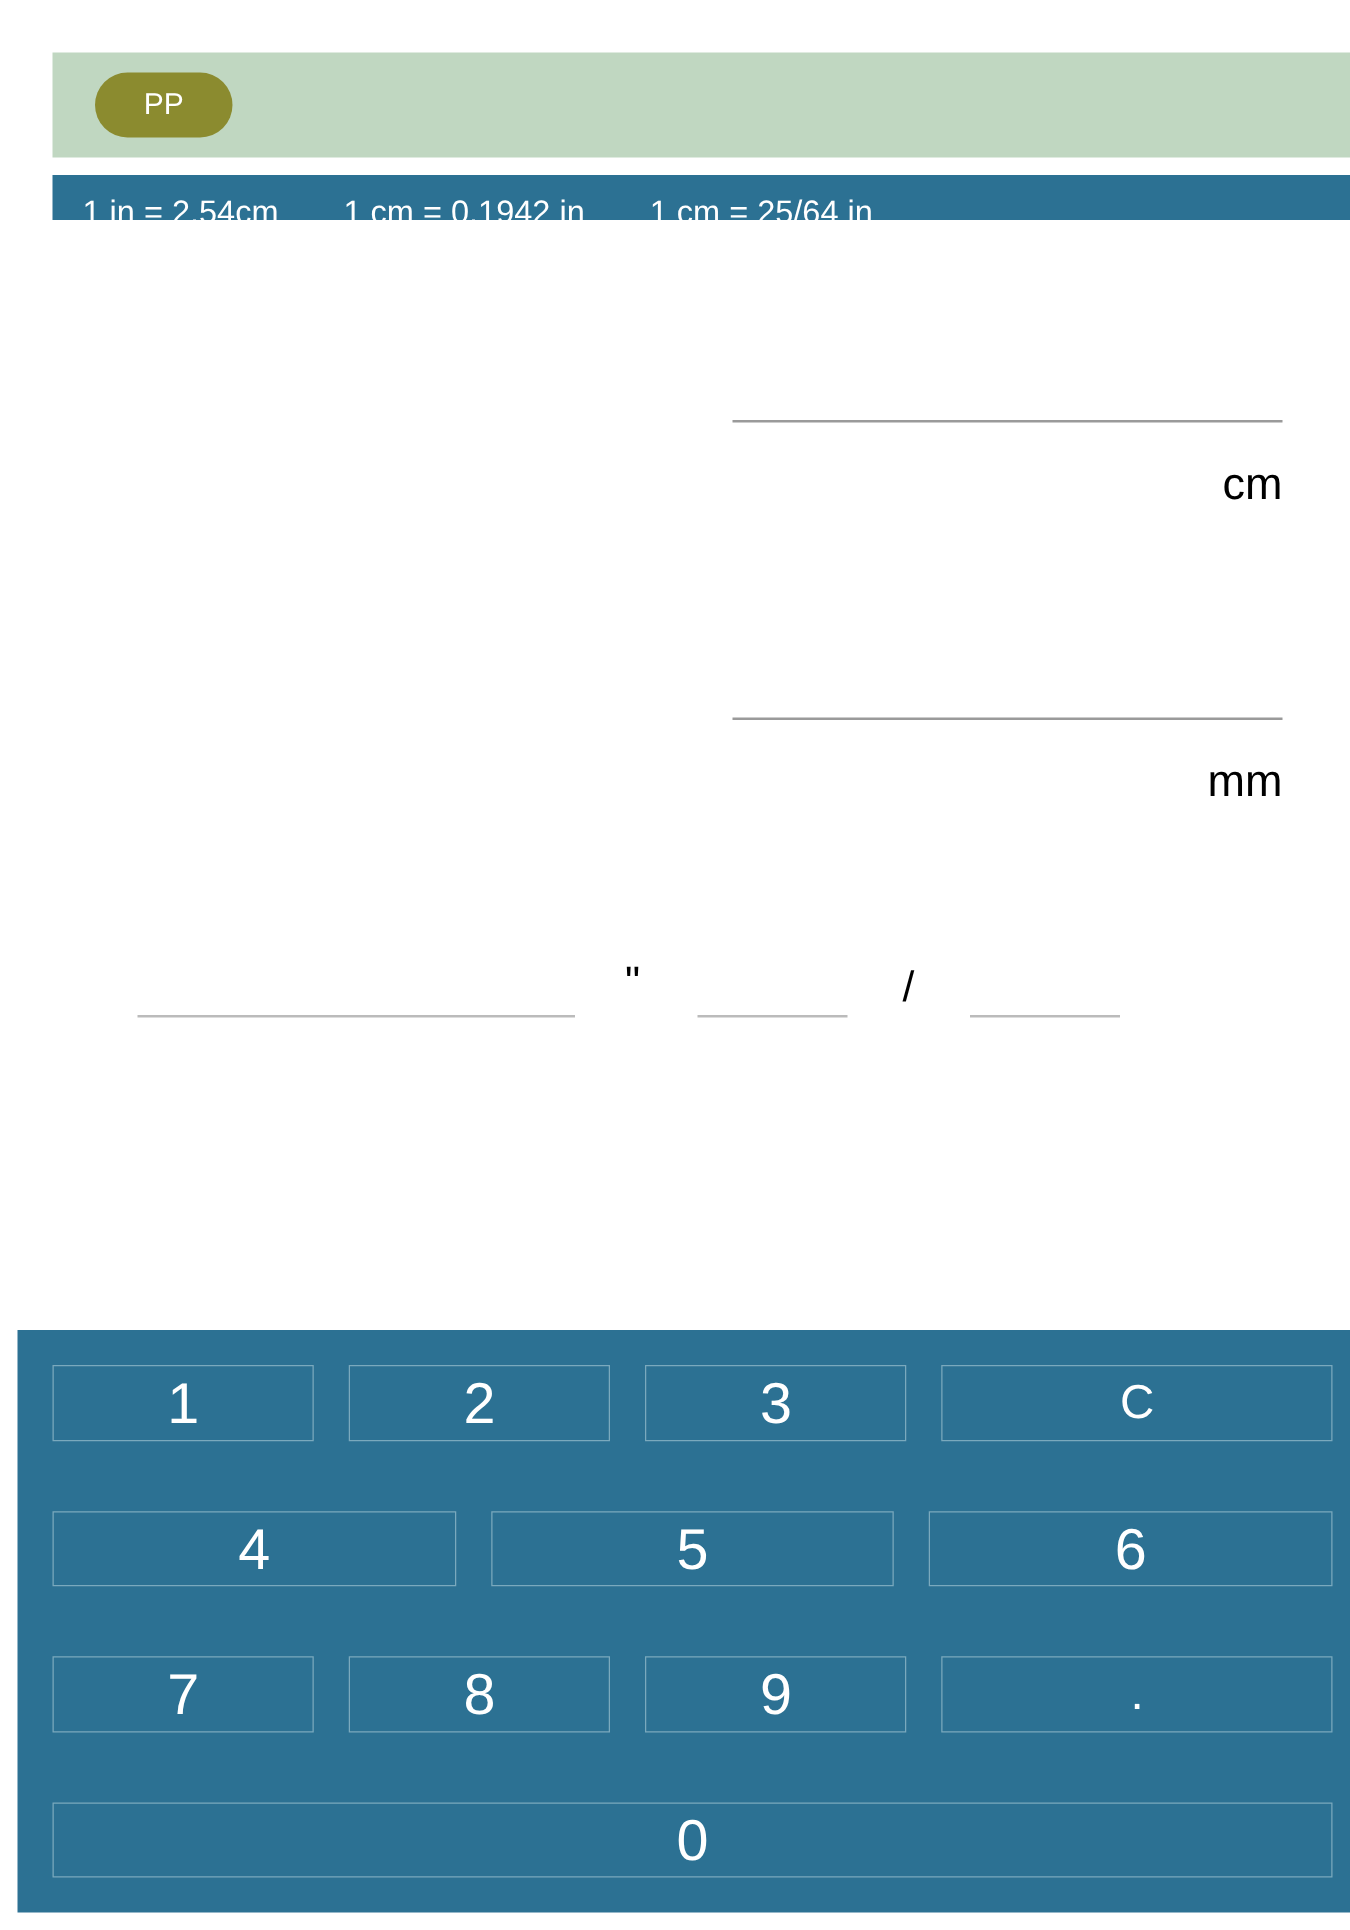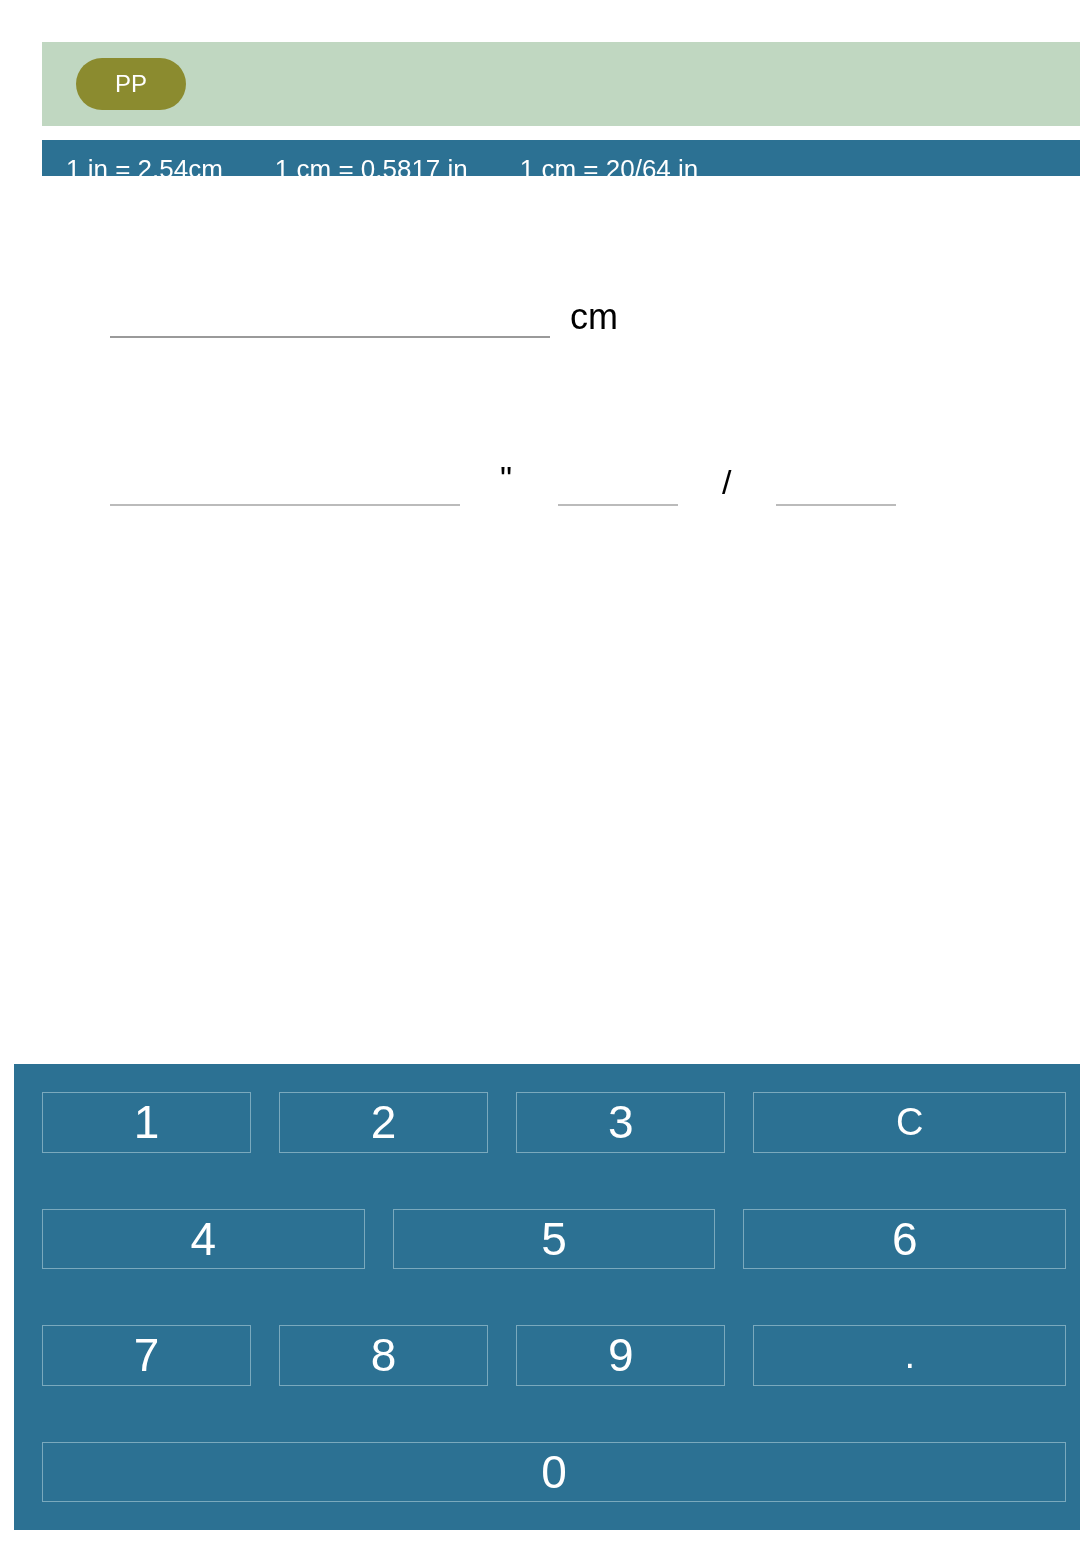--- a/index.html
+++ b/index.html
@@ -45,20 +45,21 @@
 
     
     .fields-area {
       padding: 70px 40px 0 40px;
       height: 720px;
     }
     .field-row {
       display: flex;
       align-items: flex-end;
       margin-bottom: 90px;
+      flex-direction: column;
     }
     .field-input {
       border: none;
       border-bottom: 2px solid #9a9a9a;
       height: 50px;
       width: 440px;
       font-size: 30px;
       outline: none;
       background: transparent;
     }
@@ -132,31 +133,35 @@
 <body>
 
 <div class="topbar">
   <div class="pill">
     <span>PP</span>
   </div>
 </div>
 
 <div class="infobar">
   <span class="info-item">1 in = 2.54cm</span>
-  <span class="info-item">1 cm = 0.5817 in</span>
-  <span class="info-item">1 cm = 20/64 in</span>
+  <span class="info-item">1 cm = 0.1942 in</span>
+  <span class="info-item">1 cm = 25/64 in</span>
 </div>
 
 <div class="fields-area">
 
   <div class="field-row">
     <input class="field-input" value="" style="">
     <span class="unit-label">cm</span>
   </div>
 
+  <div class="field-row">
+    <input class="field-input" value="" style="">
+    <span class="unit-label">mm</span>
+  </div>
 
 
   <div class="frac-row">
     <input class="frac-input-main" value="" style="">
     <span class="quote-sym">"</span>
     <input class="frac-small" value="" style="">
     <span class="slash-sym">/</span>
     <input class="frac-small" value="" style="">
   </div>
 

